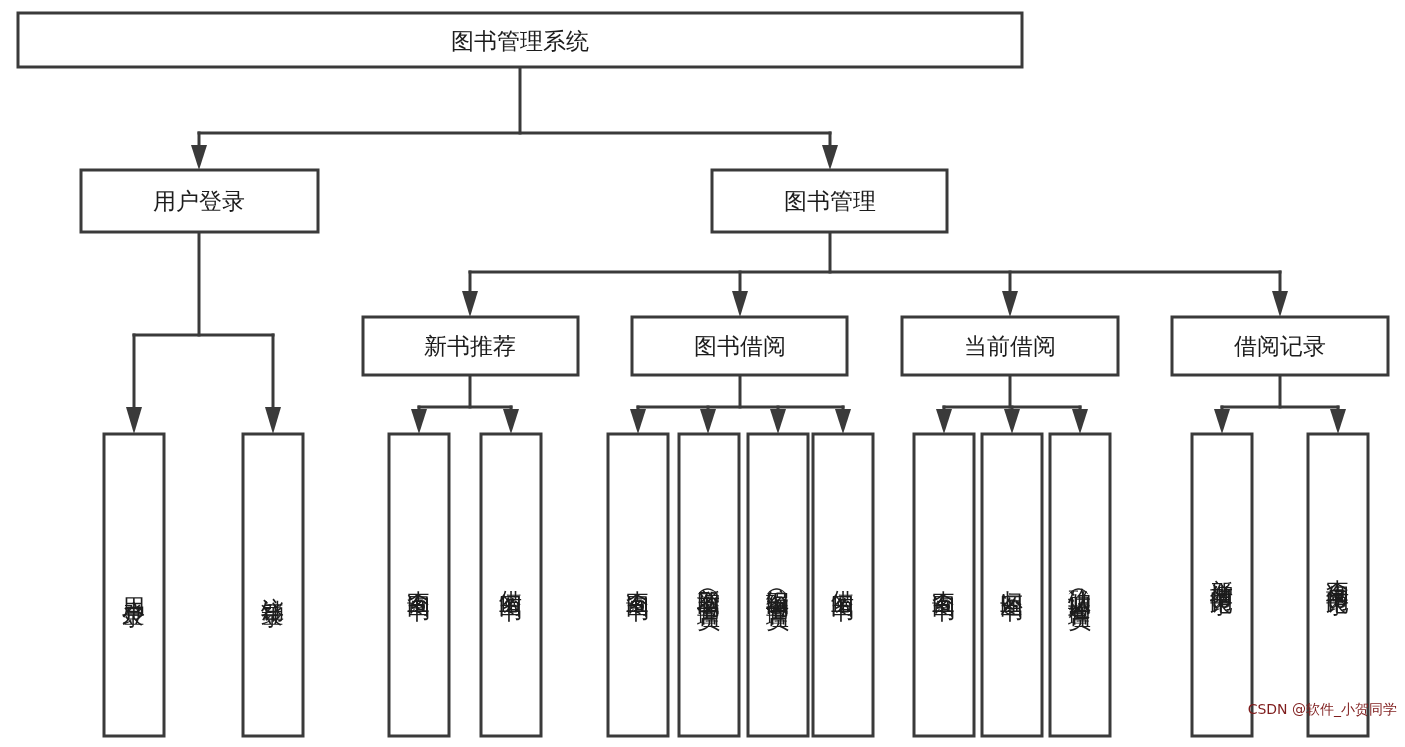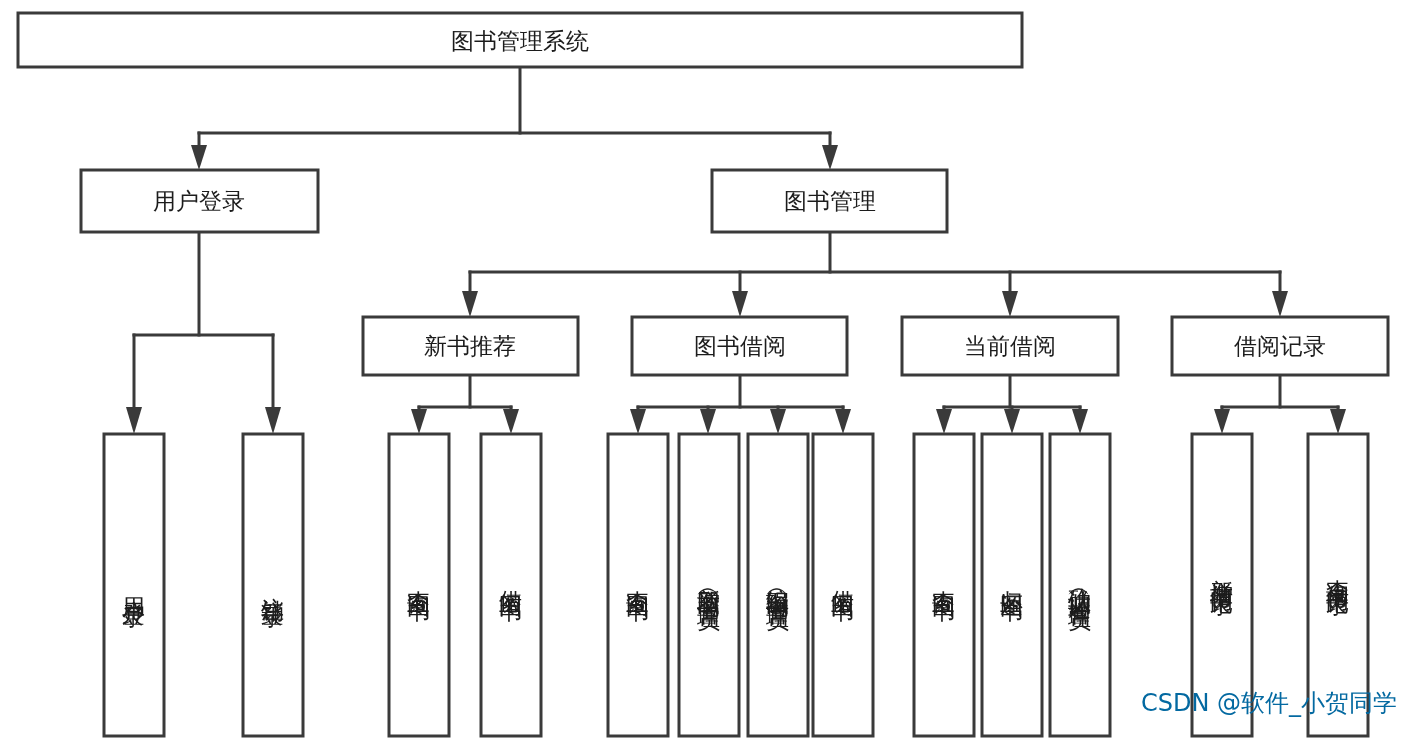--- a/index.html
+++ b/index.html
@@ -55,22 +55,22 @@
     writing-mode: vertical-rl;
     text-orientation: upright;
     text-anchor: middle;
     letter-spacing: 3px;
   }
   .watermark {
     position: absolute;
     right: 8px;
     bottom: 6px;
     font-family: "DejaVu Sans", "Liberation Sans", sans-serif;
-    font-size: 24px;
-    color: #0369a1;
+    font-size: 14px;
+    color: #7f1d1d;
     white-space: nowrap;
     pointer-events: none;
   }
 </style>
 </head>
 <body>
 
 <div id="diagram-root">
 
   <svg class="flow" viewBox="0 0 1405 747">

